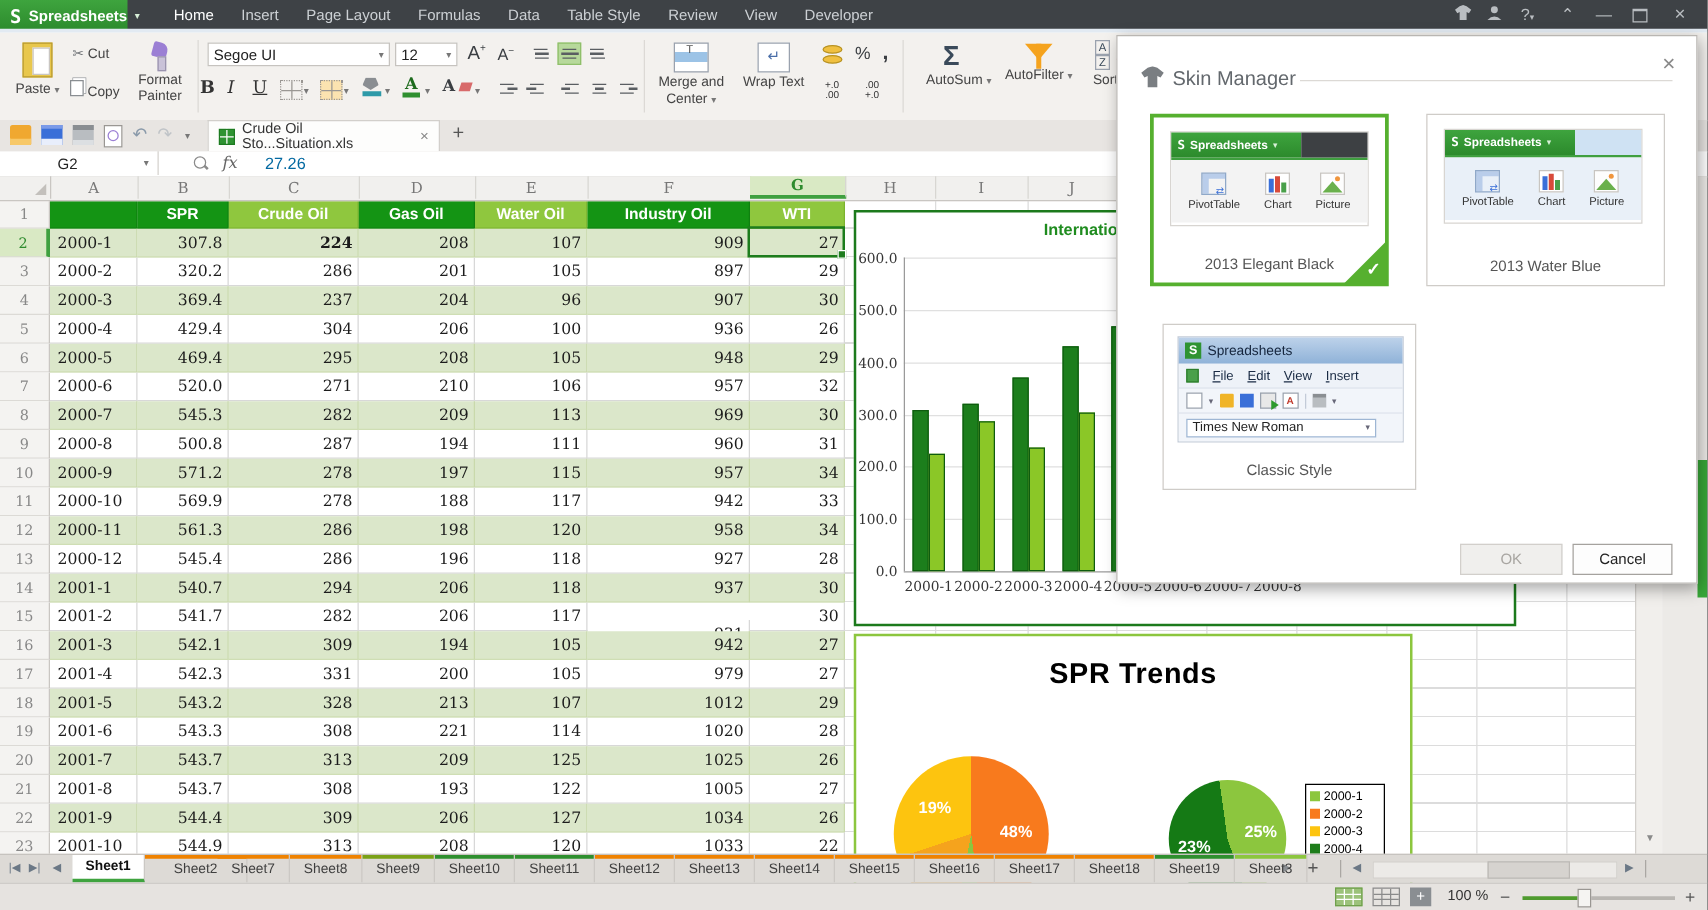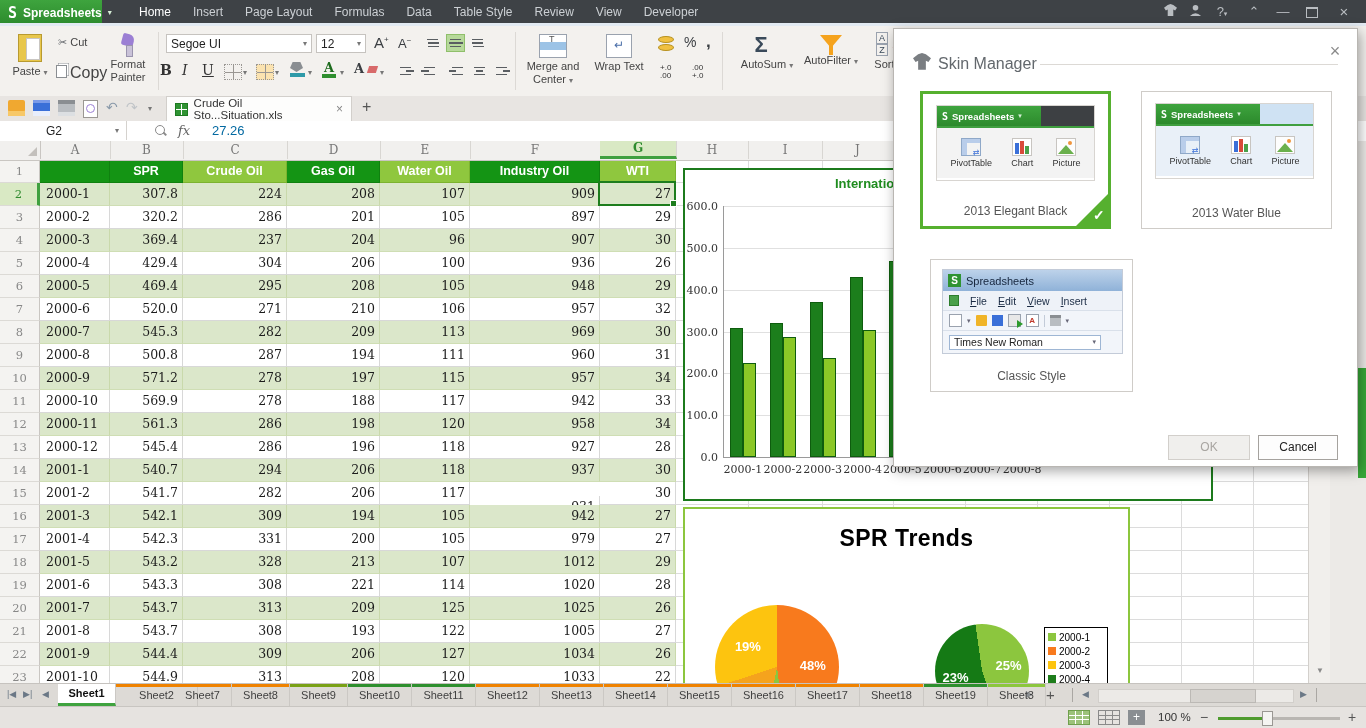--- a/index.html
+++ b/index.html
@@ -222,21 +222,21 @@
     <div class="bigbtn" style="left:6px;top:6px;width:48px;height:58px;">
       <div style="margin:2px auto 0;width:22px;height:26px;background:#e8c74c;border:1px solid #b89a30;position:relative;">
         <div style="position:absolute;right:1px;top:3px;width:12px;height:20px;background:#fff;border:1px solid #c9c6c2;"></div>
       </div>
       <div class="rlabel" style="position:static;margin-top:3px;"><span>Paste</span> <span style="font-size:8px;color:#777;">▾</span></div>
     </div>
 
     <div class="abs" style="left:58px;top:10px;font-size:11px;color:#444;">
       <span style="color:#6a6e72;">✂</span> <span>Cut</span>
     </div>
-    <div class="abs" style="left:56px;top:38px;font-size:16px;color:#444;">
+    <div class="abs" style="left:56px;top:38px;font-size:11px;color:#444;">
       <span class="ico-box" style="width:9px;height:11px;border:1px solid #8a8e92;background:#fff;box-shadow:2px -2px 0 -0.5px #fff,2px -2px 0 0 #8a8e92;margin-right:3px;"></span><span>Copy</span>
     </div>
 
     <div class="bigbtn" style="left:102px;top:6px;width:52px;height:60px;">
       <div style="margin:2px auto 0;width:16px;height:22px;position:relative;">
         <div style="position:absolute;left:2px;top:0;width:12px;height:12px;background:#9b7fd4;border-radius:2px 6px 2px 2px;transform:rotate(15deg);"></div>
         <div style="position:absolute;left:6px;top:11px;width:5px;height:10px;background:#c9c2d8;border:1px solid #9a94ae;"></div>
       </div>
       <div class="rlabel" style="position:static;margin-top:2px;">Format Painter</div>
     </div>
@@ -453,21 +453,21 @@
       <div class="rowhdr" style="top: 506px;">23</div>
       <div class="cell hdr dark" style="left: 40px; top: 0px; width: 69px;"></div>
       <div class="cell hdr dark" style="left: 110px; top: 0px; width: 72px;">SPR</div>
       <div class="cell hdr light" style="left: 183px; top: 0px; width: 103px;">Crude Oil</div>
       <div class="cell hdr dark" style="left: 287px; top: 0px; width: 92px;">Gas Oil</div>
       <div class="cell hdr light" style="left: 380px; top: 0px; width: 89px;">Water Oil</div>
       <div class="cell hdr dark" style="left: 470px; top: 0px; width: 129px;">Industry Oil</div>
       <div class="cell hdr light" style="left: 600px; top: 0px; width: 75px;">WTI</div>
       <div class="cell band label" style="left: 40px; top: 23px; width: 63px; padding-left: 6px;">2000-1</div>
       <div class="cell band num" style="left: 110px; top: 23px; width: 68px; padding-right: 4px;">307.8</div>
-      <div class="cell band num" style="left: 183px; top: 23px; width: 99px; padding-right: 4px;">224</div>
+      <div class="cell band num" style="left: 183px; top: 23px; width: 99px; padding-right: 4px; font-weight: bold;">224</div>
       <div class="cell band num" style="left: 287px; top: 23px; width: 88px; padding-right: 4px;">208</div>
       <div class="cell band num" style="left: 380px; top: 23px; width: 85px; padding-right: 4px;">107</div>
       <div class="cell band num" style="left: 470px; top: 23px; width: 125px; padding-right: 4px;">909</div>
       <div class="cell band num" style="left: 600px; top: 23px; width: 71px; padding-right: 4px;">27</div>
       <div class="cell label" style="left: 40px; top: 46px; width: 63px; padding-left: 6px;">2000-2</div>
       <div class="cell num" style="left: 110px; top: 46px; width: 68px; padding-right: 4px;">320.2</div>
       <div class="cell num" style="left: 183px; top: 46px; width: 99px; padding-right: 4px;">286</div>
       <div class="cell num" style="left: 287px; top: 46px; width: 88px; padding-right: 4px;">201</div>
       <div class="cell num" style="left: 380px; top: 46px; width: 85px; padding-right: 4px;">105</div>
       <div class="cell num" style="left: 470px; top: 46px; width: 125px; padding-right: 4px;">897</div>

